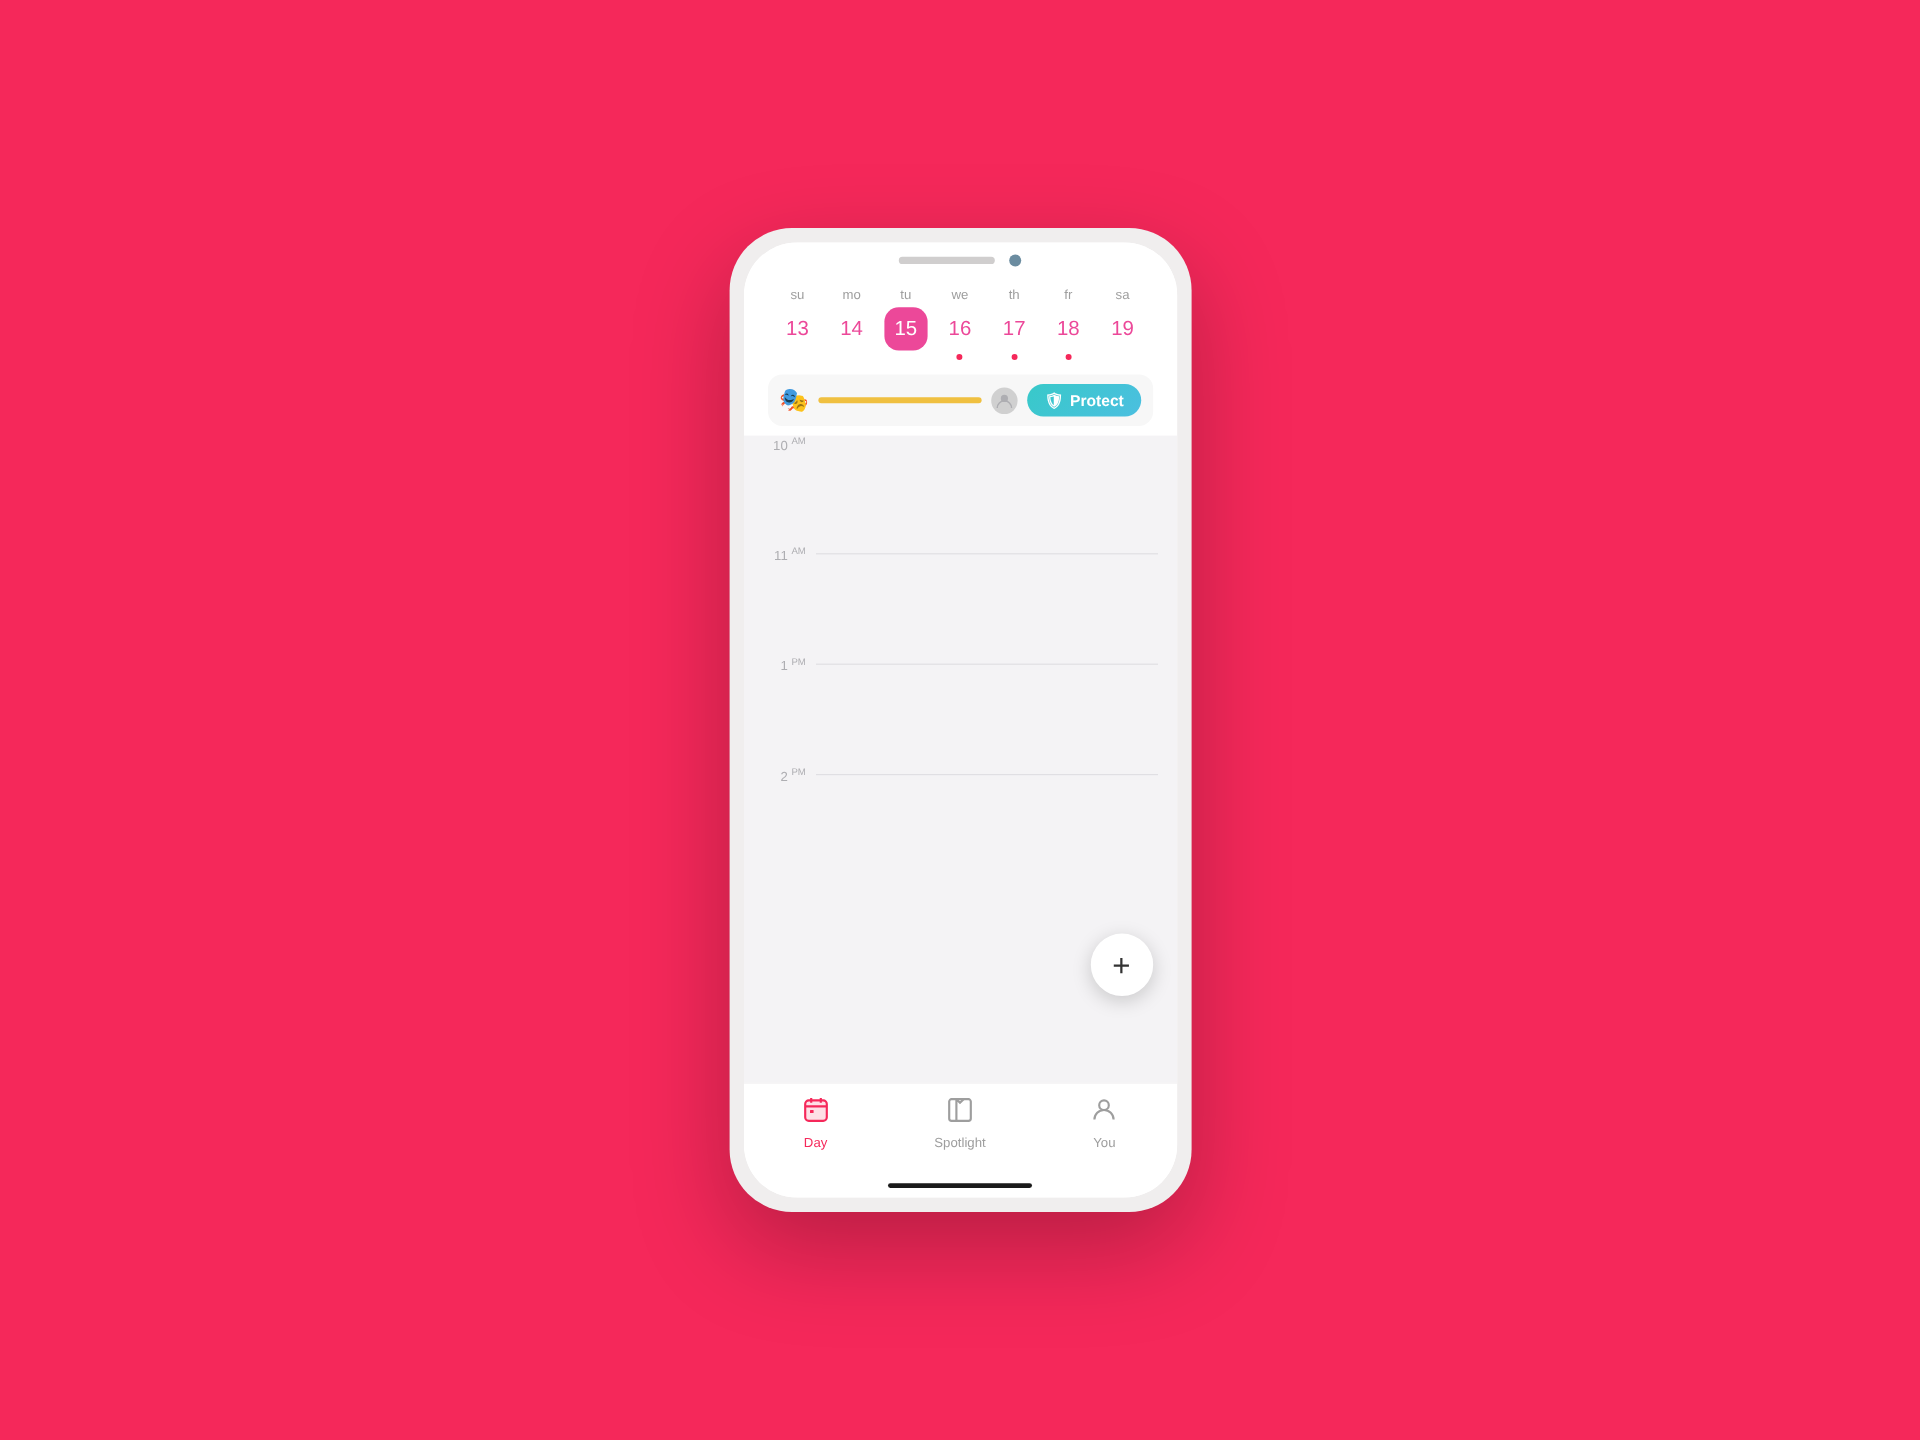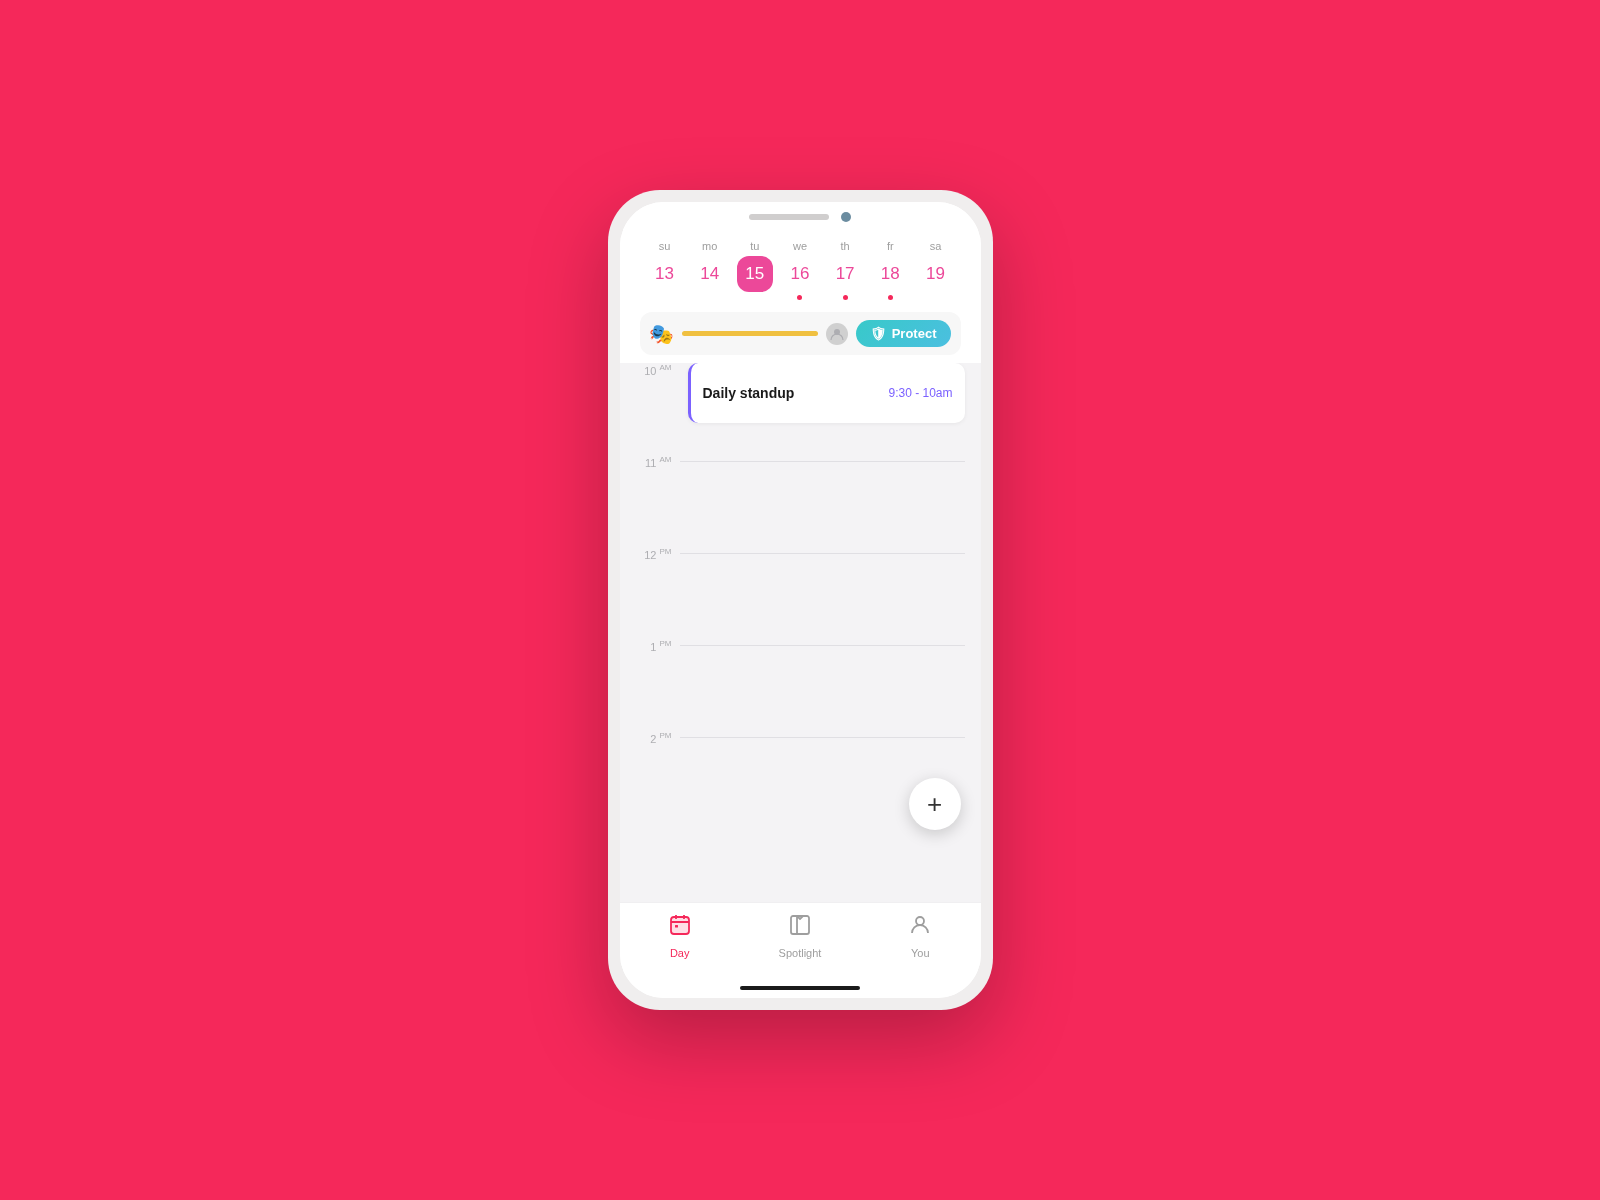--- a/index.html
+++ b/index.html
@@ -416,35 +416,27 @@
           <span>Protect</span>
         </button>
       </div>
     </div>
 
     <div class="calendar-body" style="position: relative;">
 
       <div class="time-row first-time-row" style="height: 92px; flex-direction: column;">
         <span class="time-label">10 <sup>AM</sup></span>
         <div class="time-line"></div>
-        <div class="event-block">
-          <span class="event-title">Daily standup</span>
-          <span class="event-time">9:30 - 10am</span>
-        </div>
       </div>
 
       <div class="time-row">
         <span class="time-label">11 <sup>AM</sup></span>
         <div class="time-line"></div>
       </div>
 
-      <div class="time-row">
-        <span class="time-label">12 <sup>PM</sup></span>
-        <div class="time-line"></div>
-      </div>
 
       <div class="time-row">
         <span class="time-label">1 <sup>PM</sup></span>
         <div class="time-line"></div>
       </div>
 
       <div class="time-row">
         <span class="time-label">2 <sup>PM</sup></span>
         <div class="time-line"></div>
       </div>

